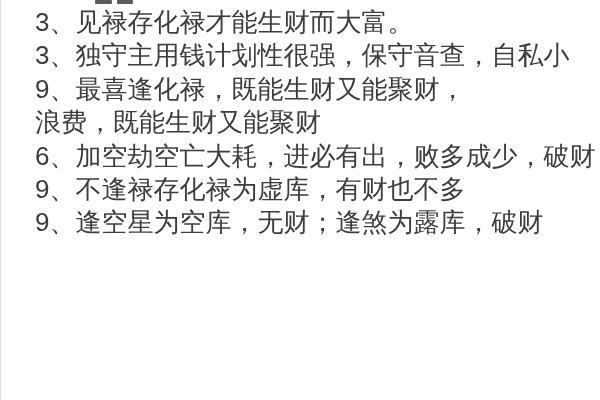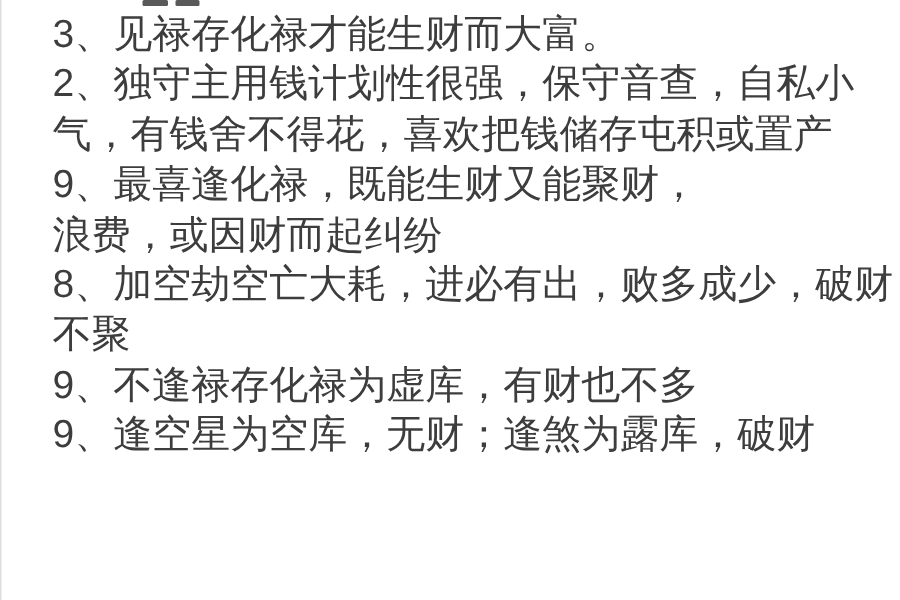--- a/index.html
+++ b/index.html
@@ -55,22 +55,20 @@
 </style>
 </head>
 <body style="background: rgb(255, 255, 255);">
 
 <div class="page">
   <div class="edge-line" style="background: rgb(221, 221, 221);"></div>
   <div class="clipped-fragment f1"></div>
   <div class="clipped-fragment f2"></div>
   <div class="text-content" style="color: rgb(61, 61, 61);">
       <div class="line">3、见禄存化禄才能生财而大富。</div>
-      <div class="line">2、独守主用钱计划性很强，保守音查，自私小</div>
-      <div class="line">气，有钱舍不得花，喜欢把钱储存屯积或置产</div>
+      <div class="line">3、独守主用钱计划性很强，保守音查，自私小</div>
       <div class="line">9、最喜逢化禄，既能生财又能聚财，</div>
-      <div class="line">浪费，或因财而起纠纷</div>
-      <div class="line">8、加空劫空亡大耗，进必有出，败多成少，破财</div>
-      <div class="line">不聚</div>
+      <div class="line">浪费，既能生财又能聚财</div>
+      <div class="line">6、加空劫空亡大耗，进必有出，败多成少，破财</div>
       <div class="line">9、不逢禄存化禄为虚库，有财也不多</div>
       <div class="line">9、逢空星为空库，无财；逢煞为露库，破财</div>
     </div>
 </div>
 
 </body></html>

